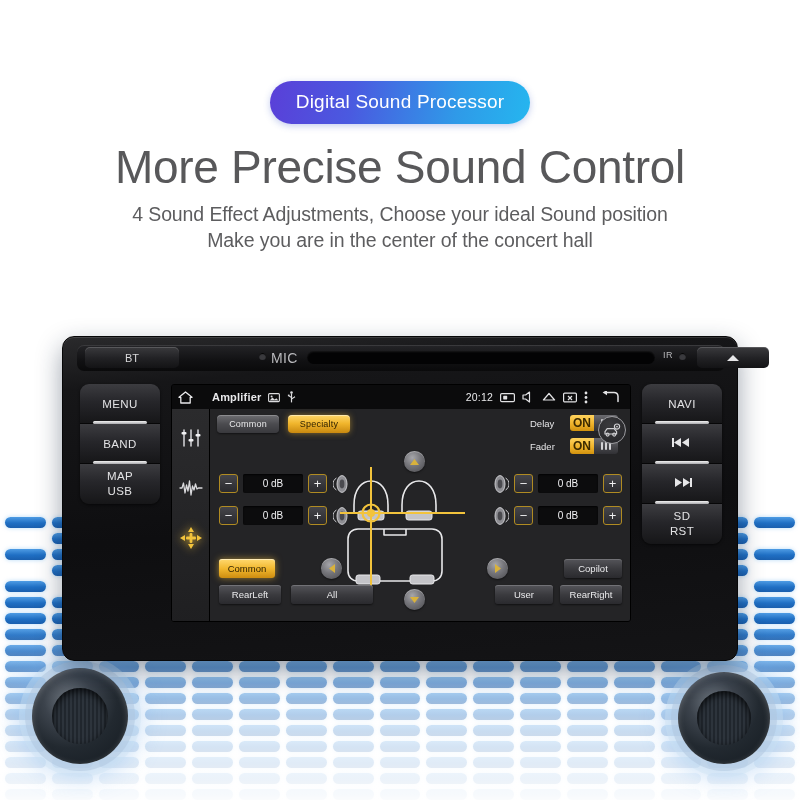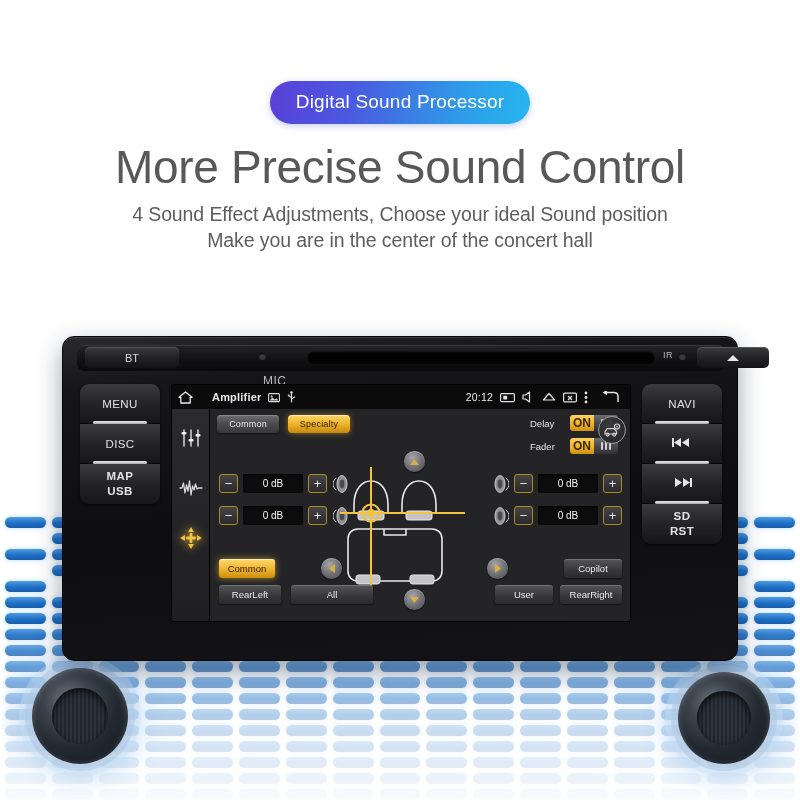--- a/index.html
+++ b/index.html
@@ -100,21 +100,21 @@
   }
   #bt-btn {
     position:absolute; left:22px; top:10px; width:94px; height:21px;
     border-radius:5px;
     background: linear-gradient(180deg,#3a3a3d 0%,#212124 55%,#131315 100%);
     color:#d8d8da; font-size:11px; display:flex; align-items:center; justify-content:center;
     box-shadow: inset 0 1px 0 rgba(255,255,255,.16);
   }
   #mic-dot { position:absolute; left:196px; top:16px; width:7px; height:7px; border-radius:50%;
     background:#3a3a3e; box-shadow: inset 0 1px 1px #000; }
-  #mic-label { position:absolute; left:200px; top:13px; font-size:12px; color:#b9b9bc; letter-spacing:.4px;margin-top:24px; }
+  #mic-label { position:absolute; left:208px; top:13px; font-size:14px; color:#b9b9bc; letter-spacing:.4px; }
   #disc-slot {
     position:absolute; left:244px; top:14px; width:348px; height:13px;
     border-radius:7px; background:#030304; box-shadow: inset 0 1px 2px rgba(255,255,255,.09);
   }
   #ir-label { position:absolute; left:600px; top:13px; font-size:9px; color:#b9b9bc; letter-spacing:.4px; }
   #ir-dot { position:absolute; left:616px; top:16px; width:7px; height:7px; border-radius:50%;
     background:#3a3a3e; box-shadow: inset 0 1px 1px #000; }
   #eject-btn {
     position:absolute; left:634px; top:10px; width:72px; height:21px; border-radius:5px;
     background: linear-gradient(180deg,#3a3a3d 0%,#212124 55%,#131315 100%);
@@ -130,21 +130,21 @@
   }
   #keys-left  { left:17px;text-align:right; }
   #keys-right { left:579px; }
   .key {
     height:40px; display:flex; flex-direction:column;
     align-items:center; justify-content:center;
     background: linear-gradient(180deg,#3c3c40 0%,#26262a 45%,#161618 100%);
     color:#e2e2e4; font-size:11.5px; letter-spacing:.4px;
     border-bottom:1px solid #060607; position:relative;
   }
-  .key:last-child { border-bottom:none;font-weight:bold; }
+  .key:last-child { border-bottom:none; }
   .key::after {
     content:''; position:absolute; bottom:-1px; left:16%; width:68%; height:3px;
     border-radius:2px; background: linear-gradient(180deg,#f2f2f2,#a9a9ad);
   }
   .key:last-child::after { display:none; }
   .key .sub { font-size:11.5px; margin-top:1px; }
   .key.stacked { line-height:1.15; }
 
   
   #screen {
@@ -640,21 +640,21 @@
           <polygon points="7,1 13,7 1,7" fill="#e6e6e8"></polygon>
         </svg>
     </span>
   </div>
 
   <div class="key-col" id="keys-left">
     <div class="key">
       <span>MENU</span>
     </div>
     <div class="key">
-      <span>DISC</span>
+      <span>BAND</span>
     </div>
     <div class="key stacked">
       <span>MAP</span>
       <span class="sub">USB</span>
     </div>
   </div>
 
   <div class="key-col" id="keys-right">
     <div class="key">
       <span>NAVI</span>

